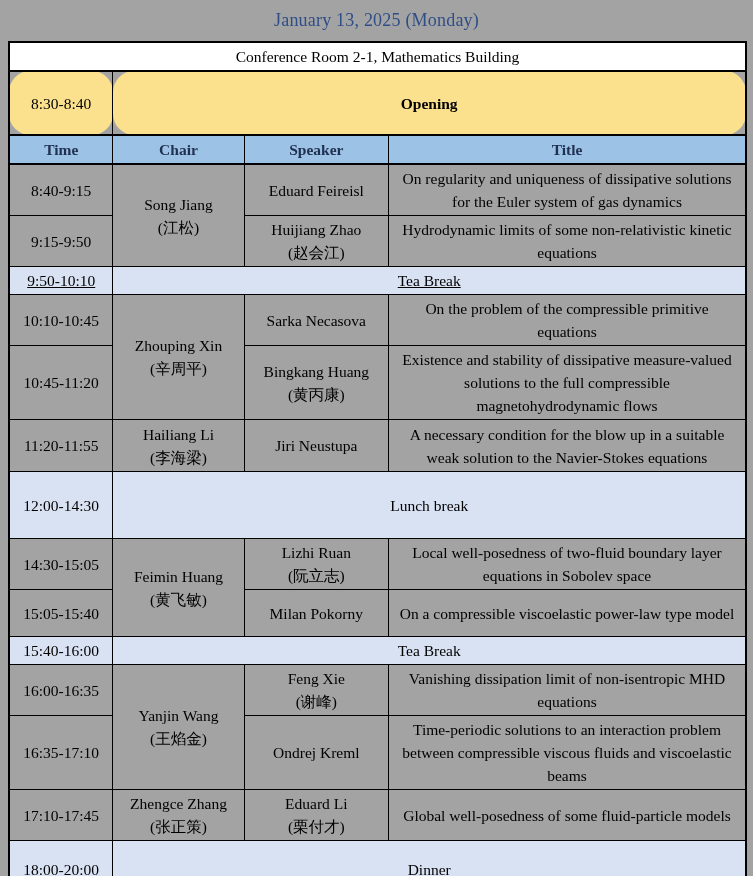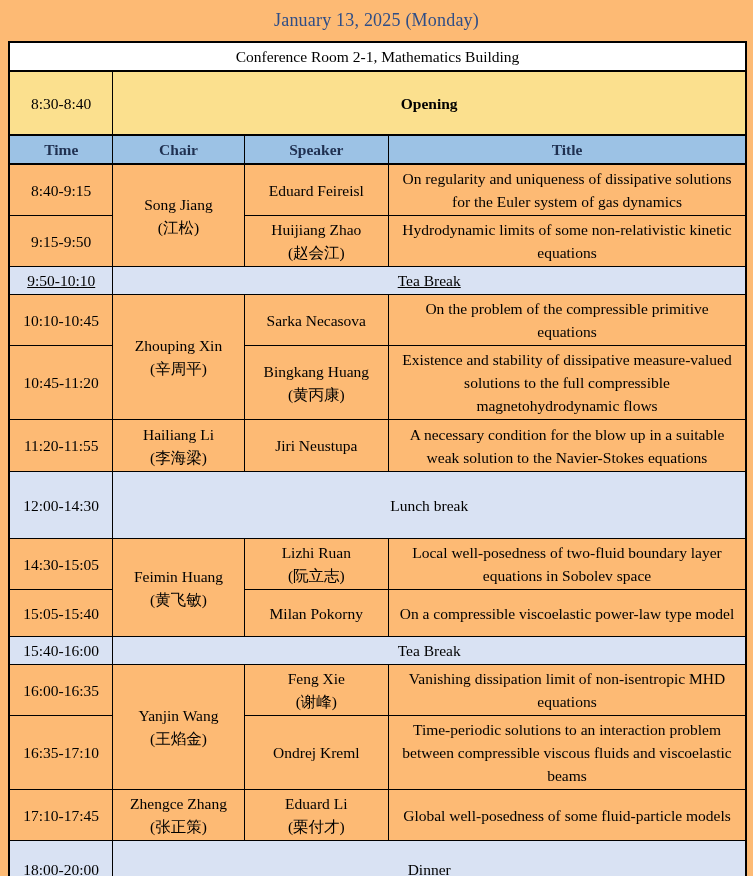--- a/index.html
+++ b/index.html
@@ -7,21 +7,21 @@
     padding: 0;
     background: #ffffff;
     font-family: "Liberation Serif", "DejaVu Serif", serif;
     color: #000000;
   }
   .page {
     position: relative;
     width: 753px;
     height: 876px;
     overflow: hidden;
-    background: #fdba74;
+    background: #a3a3a3;
     box-sizing: border-box;
     padding-top: 9px;
   }
   .page-title {
     text-align: center;
     font-size: 18px;
     font-weight: normal;
     letter-spacing: 0.2px;
     color: var(--title-color, #2F4E87);
     margin-bottom: 10px;
@@ -44,21 +44,21 @@
     white-space: pre-line;
     overflow: hidden;
     box-sizing: border-box;
     margin-left: 37px;
   }
   table.schedule tr.major td {
     border-top-width: 2px;
     border-bottom-width: 2px;
   }
   td.bold { font-weight: bold; }
-  td.bg-opening { background: var(--opening-bg, #FBE08E); }
+  td.bg-opening { background: var(--opening-bg, #FBE08E); border-radius: 21px; }
   td.bg-header  { background: var(--header-bg, #9CC2E5); color: var(--header-text, #1F3050); font-size: 16px; }
   td.bg-break   { background: var(--break-bg, #D9E2F3); }
   td.bg-white   { background: #ffffff; }
   col.c-time    { width: 14.1%; }
   col.c-chair   { width: 17.8%; }
   col.c-speaker { width: 19.6%; }
   col.c-title   { width: 48.5%; }
 </style>
 </head>
 <body>

